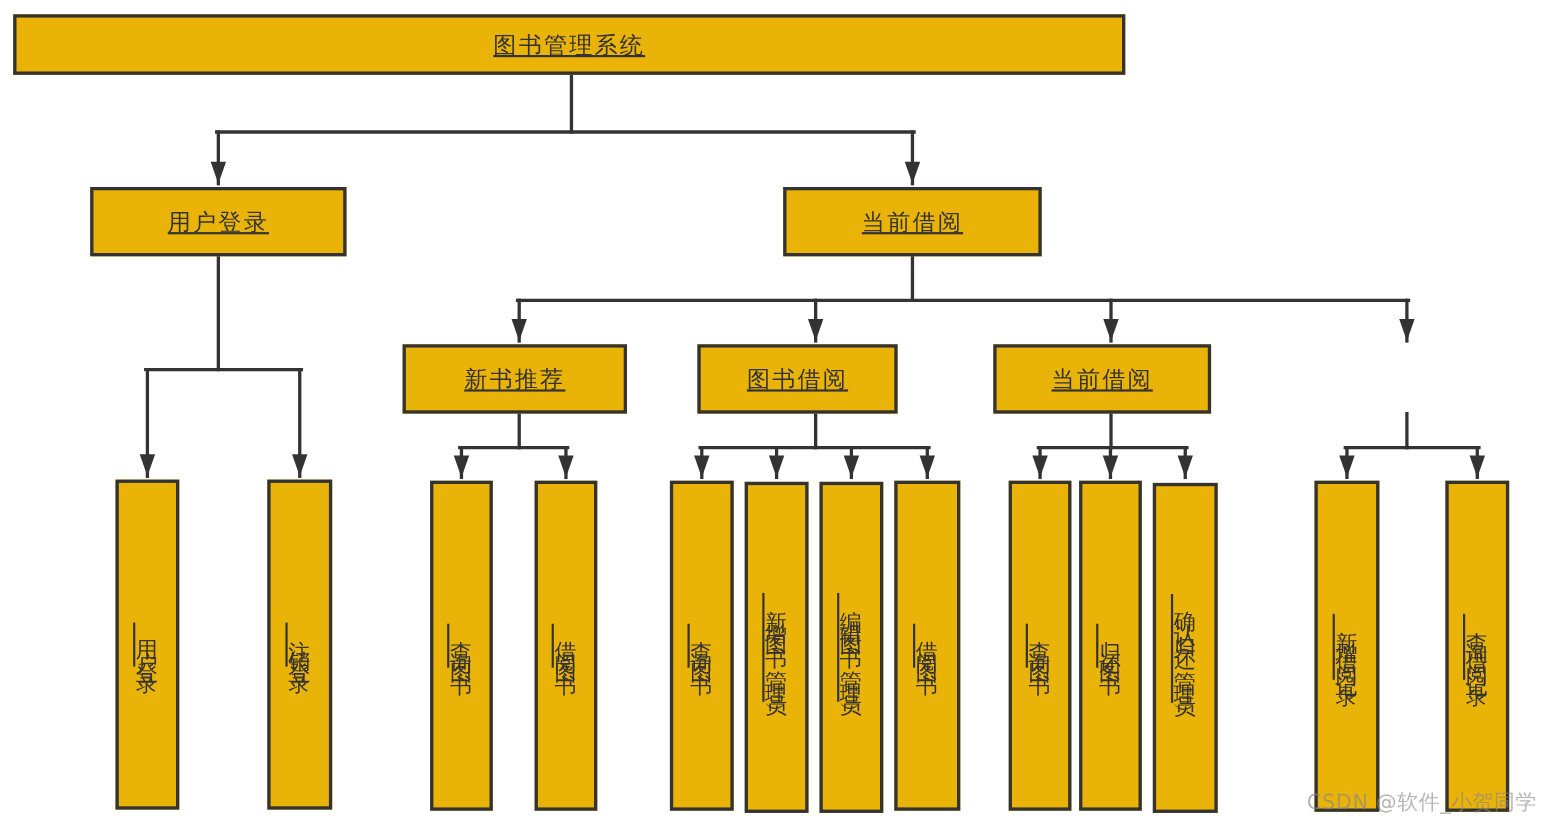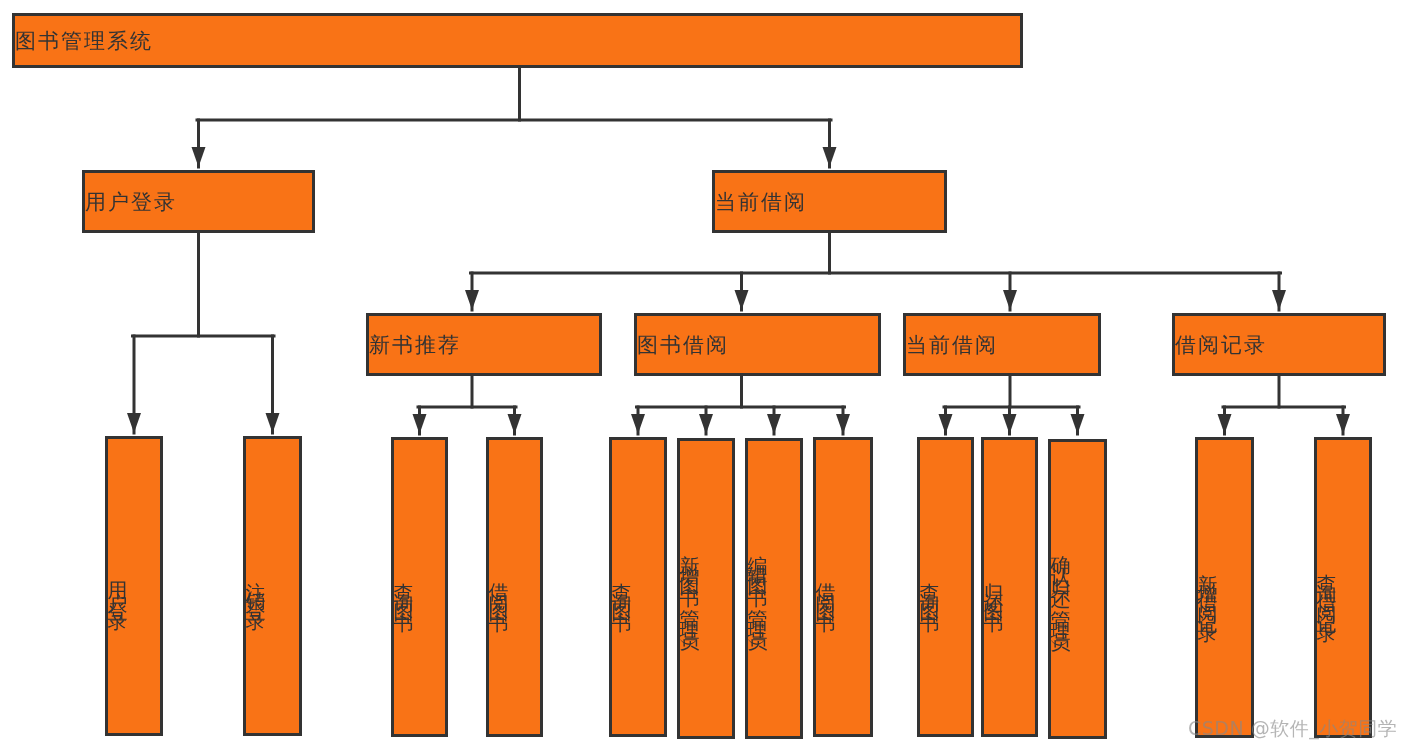--- a/index.html
+++ b/index.html
@@ -14,25 +14,27 @@
     background:var(--bg);
     overflow:hidden;
     font-family:"DejaVu Sans","Liberation Sans",sans-serif;
     color:var(--ink);
   }
   #wires{position:absolute;left:0;top:0;width:1405px;height:747px;}
   .box{
     position:absolute;
     box-sizing:border-box;
     border:3px solid var(--line);
-    background:#f97316;
+    background:#eab308;
     display:flex;
     align-items:center;
+    justify-content:center;
     font-size:21px;
     letter-spacing:2px;
+    text-decoration:underline;
   }
   .box span{white-space:nowrap;}
   .v{font-size:20px;letter-spacing:0;}
   .v span{
     writing-mode:vertical-rl;
     text-orientation:mixed;
     letter-spacing:10px;
     line-height:1;
   }
   .v.len9 span{letter-spacing:11px;}
@@ -118,31 +120,28 @@
     <span>图书管理系统</span>
   </div>
 
   <div class="box" style="left:82px;top:170px;width:233px;height:63px">
     <span>用户登录</span>
   </div>
   <div class="box" style="left:712px;top:170px;width:235px;height:63px">
     <span>当前借阅</span>
   </div>
 
-  <div class="box" style="left:366px;top:313px;width:236px;height:63px">
+  <div class="box" style="left:366px;top:313px;width:204px;height:63px">
     <span>新书推荐</span>
   </div>
-  <div class="box" style="left:634px;top:313px;width:247px;height:63px">
+  <div class="box" style="left:634px;top:313px;width:182px;height:63px">
     <span>图书借阅</span>
   </div>
   <div class="box" style="left:903px;top:313px;width:198px;height:63px">
     <span>当前借阅</span>
-  </div>
-  <div class="box" style="left:1172px;top:313px;width:214px;height:63px">
-    <span>借阅记录</span>
   </div>
 
   <div class="box v len4" style="left:105px;top:436px;width:58px;height:300px">
     <span>用户登录</span>
   </div>
   <div class="box v len4" style="left:243px;top:436px;width:59px;height:300px">
     <span>注销登录</span>
   </div>
 
   <div class="box v len4" style="left:391px;top:437px;width:57px;height:300px">

